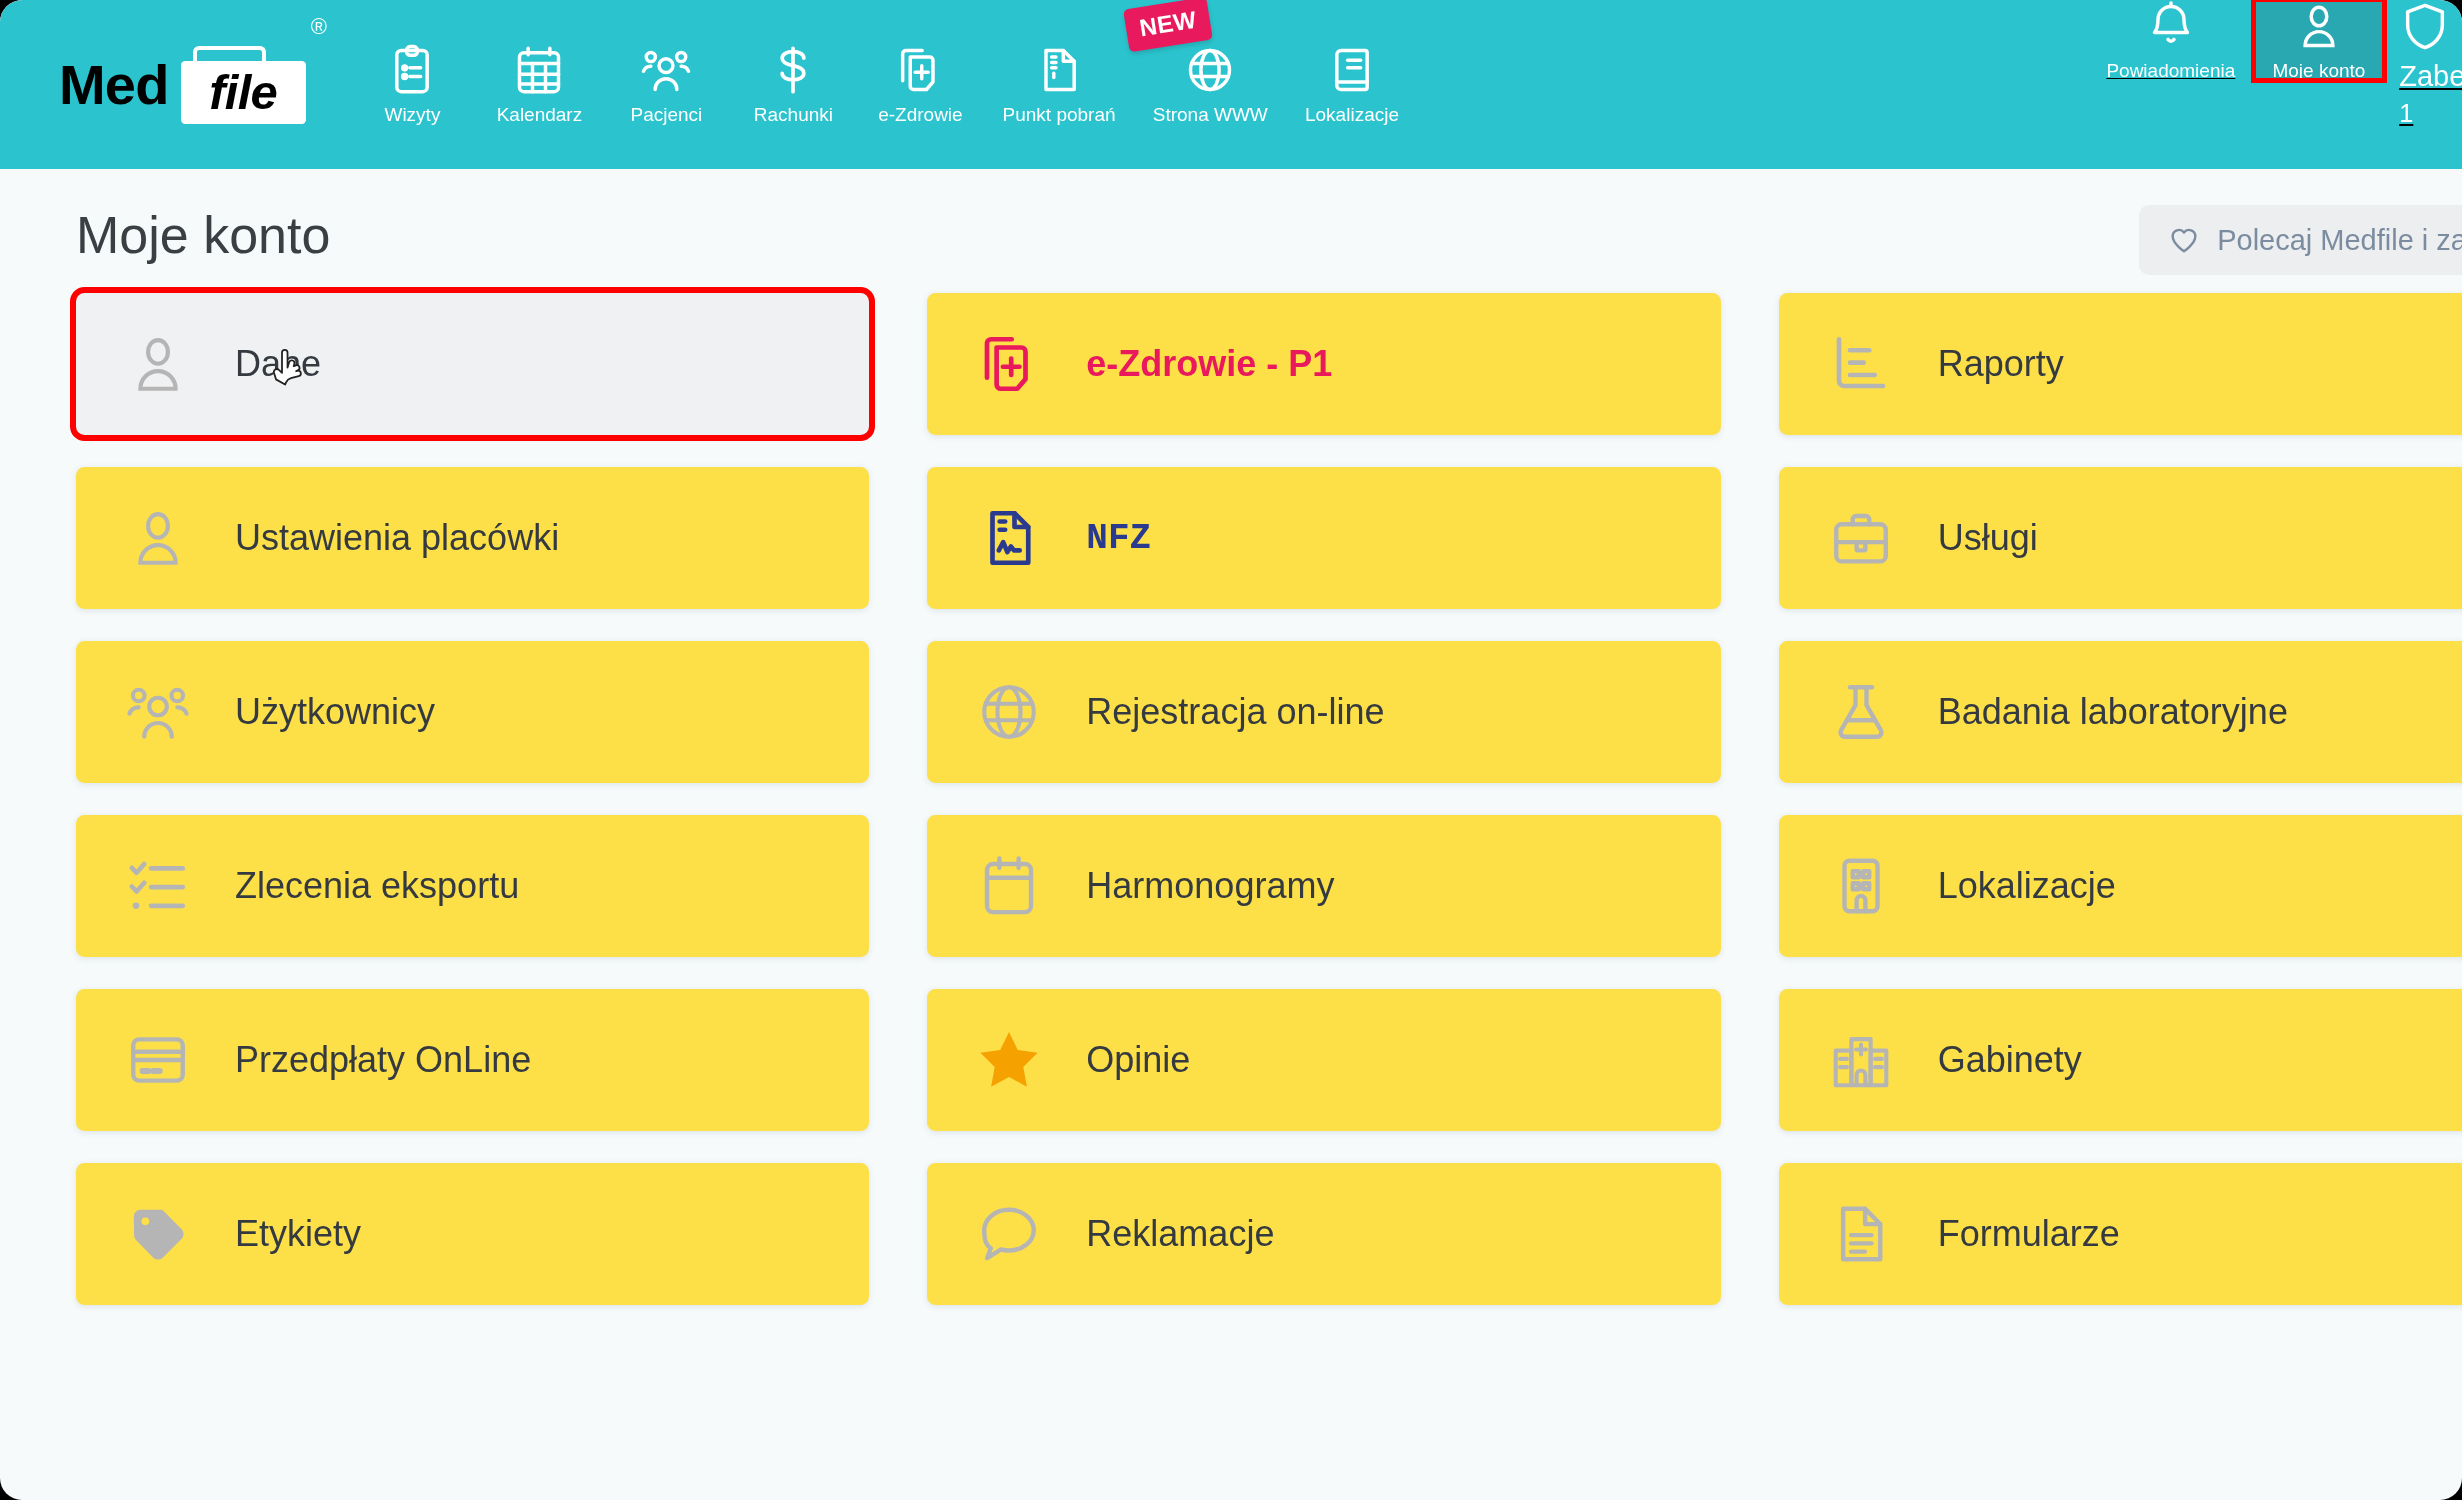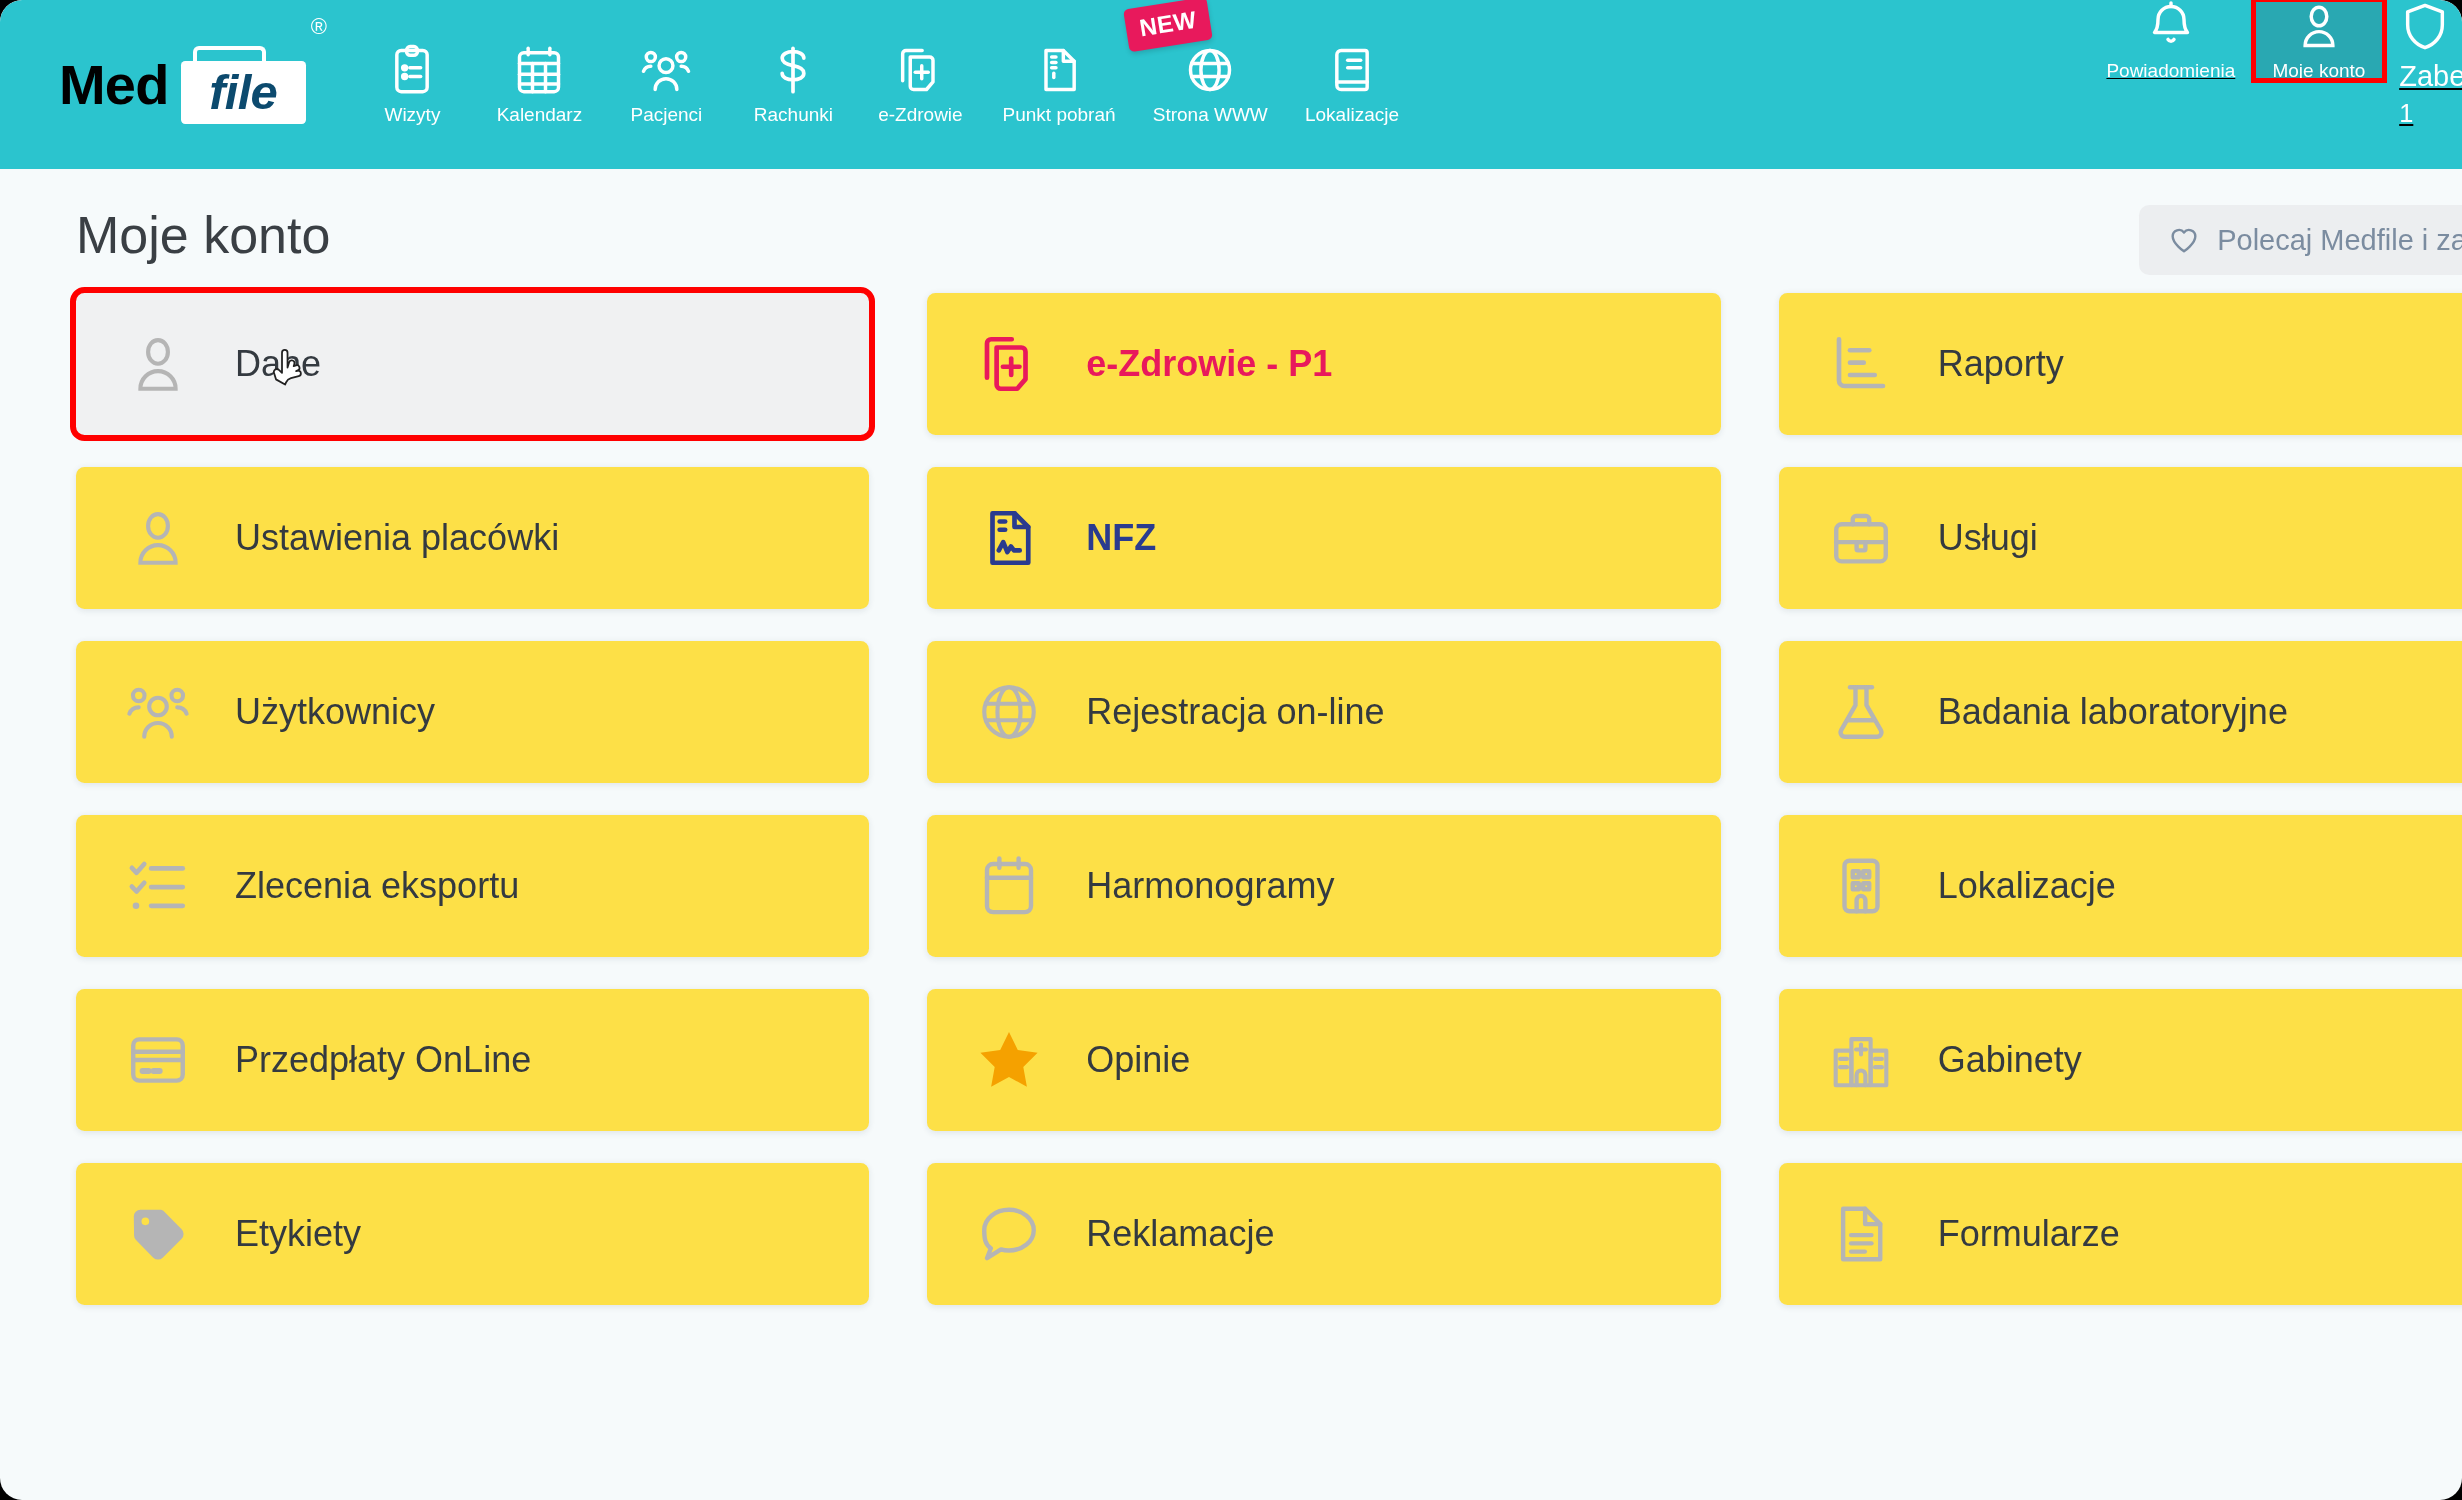--- a/index.html
+++ b/index.html
@@ -66,21 +66,21 @@
     left: 0; top: 15.2px;
     width: 125px; height: 63px;
     background: #ffffff;
     border-radius: 4.2px;
   }
   .brand-folder .file-txt {
     position: absolute;
     left: 0; top: 15.2px;
     width: 125px; height: 63px;
     display: flex; align-items: center; justify-content: center;
-    color: #0c4a6e;
+    color: #000000;
     font-size: 49px;
     font-weight: bold;
     font-style: italic;
     letter-spacing: -0.8px;
   }
   .brand-reg {
     color: #ffffff;
     font-size: 22px;
     align-self: flex-start;
     margin-top: 13.5px;
@@ -219,21 +219,21 @@
     align-items: center;
     justify-content: center;
   }
   .card .cicon svg { width: 100%; height: 100%; display: block; }
   .card .clabel {
     font-size: 36px;
     color: #343a40;
     white-space: nowrap;
   }
   .card .clabel.pink { color: #e8195c; font-weight: bold; }
-  .card .clabel.navy { color: #2a3b8f; font-weight: bold; }
+  .card .clabel.navy { color: #2a3b8f; font-weight: bold; font-family: Liberation Mono, monospace; }
 
   .cursor-hand {
     position: absolute;
     left: 193px;
     top: 56px;
     width: 39px;
     height: 49px;
     pointer-events: none;
   }
   .cursor-hand svg { width: 100%; height: 100%; display: block; }

